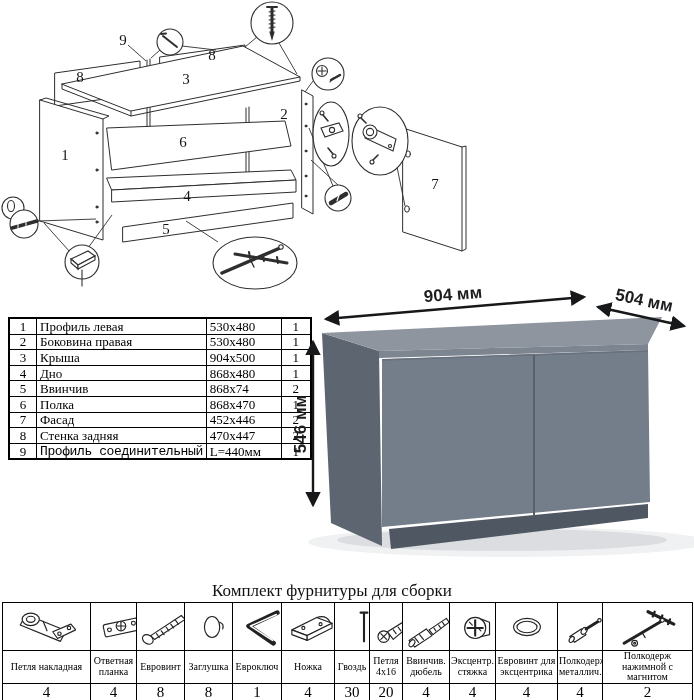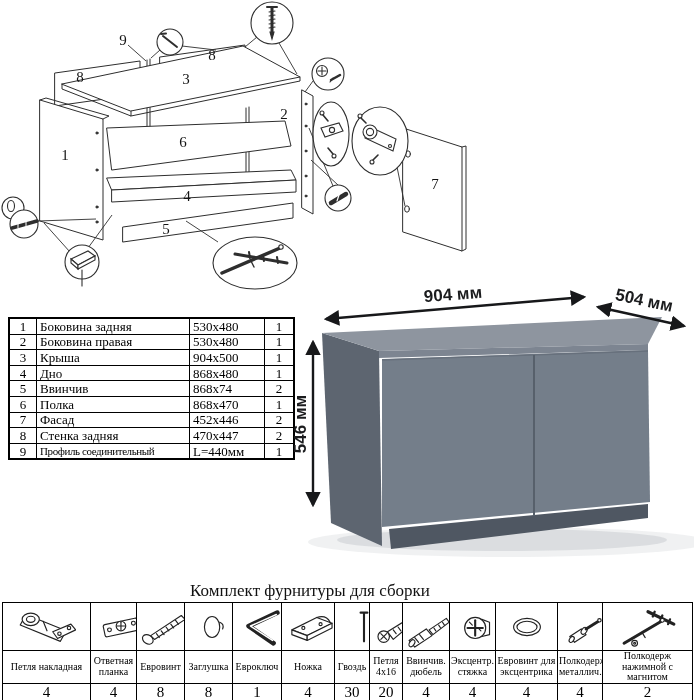--- a/index.html
+++ b/index.html
@@ -10,27 +10,27 @@
   
   .plabel{position:absolute;transform:translate(-50%,-50%);font:15px "Liberation Serif", serif;color:#141414;}
   
   table.parts{position:absolute;left:8px;top:317px;border-collapse:collapse;border:2px solid #000;
               font:13px "Liberation Serif", serif;}
   table.parts td{border:1px solid #000;height:14.6px;padding:0 3px;line-height:1;white-space:nowrap;}
   table.parts td.num{width:20px;text-align:center;}
   table.parts td.name{width:146px;text-align:left;}
   table.parts td.size{width:68px;}
   table.parts td.qty{width:22px;text-align:center;}
-  table.parts td.name.small{font-size:11px;letter-spacing:-0.4px;}
+  table.parts td.name.small{font-size:13px;letter-spacing:-0.4px;font-family:Liberation Mono, monospace;}
   
   .dim{position:absolute;transform:translate(-50%,-50%);font:bold 17px "Liberation Sans", sans-serif;
        color:#1b1c1e;white-space:nowrap;}
   
   .hw-title{position:absolute;left:0;top:581px;width:620px;text-align:center;
-            font:17px "Liberation Serif", serif;color:#111;}
+            font:17px "Liberation Serif", serif;color:#111;padding-left:22px;}
   table.hw{position:absolute;left:2px;top:602px;width:690px;border-collapse:collapse;table-layout:fixed;
            text-align:center;font-family:"Liberation Serif", serif;}
   table.hw td{border:1px solid #000;padding:0;overflow:hidden;vertical-align:middle;}
   table.hw tr.icons td{height:47px;}
   table.hw tr.names td{height:22px;font-size:10px;line-height:1.05;padding:0 1px;}
   table.hw tr.qtys td{height:18px;font-size:15px;}
   table.hw svg{margin:0 auto;}
 </style>
 </head>
 <body>
@@ -181,21 +181,21 @@
   <span class="plabel" style="left:183px;top:142px">6</span>
   <span class="plabel" style="left:435px;top:184px">7</span>
   <span class="plabel" style="left:80px;top:77px">8</span>
   <span class="plabel" style="left:212px;top:55px">8</span>
   <span class="plabel" style="left:123px;top:40px">9</span>
 
   <table class="parts">
     <tbody>
         <tr>
           <td class="num">1</td>
-          <td class="name">Боковина задняя</td>
+          <td class="name">Профиль левая</td>
           <td class="size">530x480</td>
           <td class="qty">1</td>
         </tr>
         <tr>
           <td class="num">2</td>
           <td class="name">Боковина правая</td>
           <td class="size">530x480</td>
           <td class="qty">1</td>
         </tr>
         <tr>

